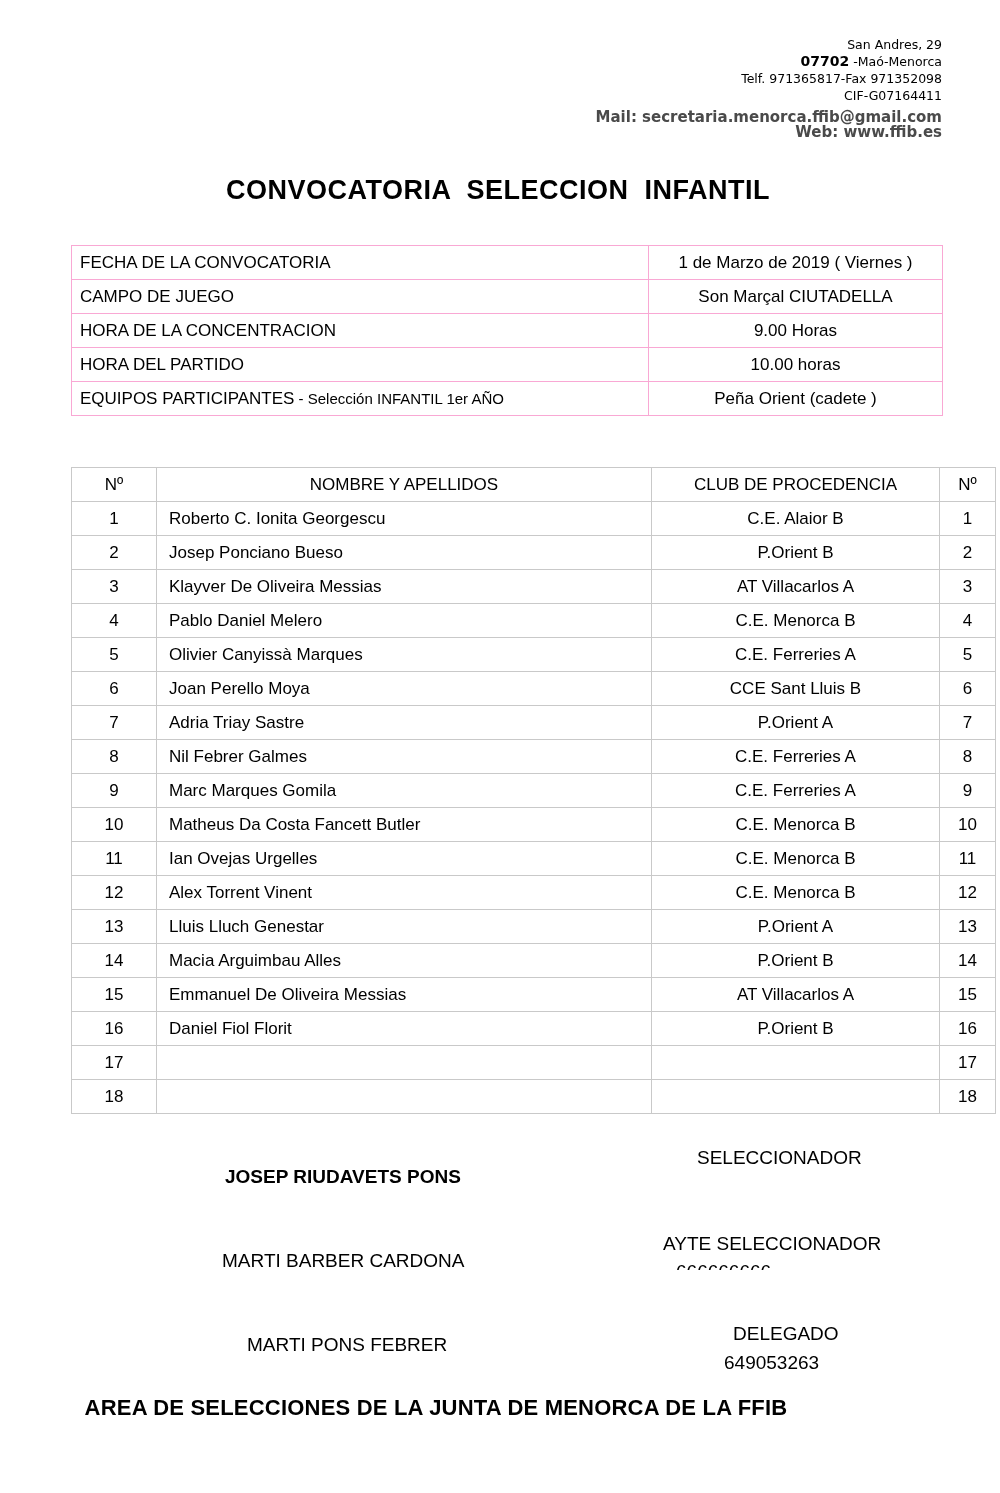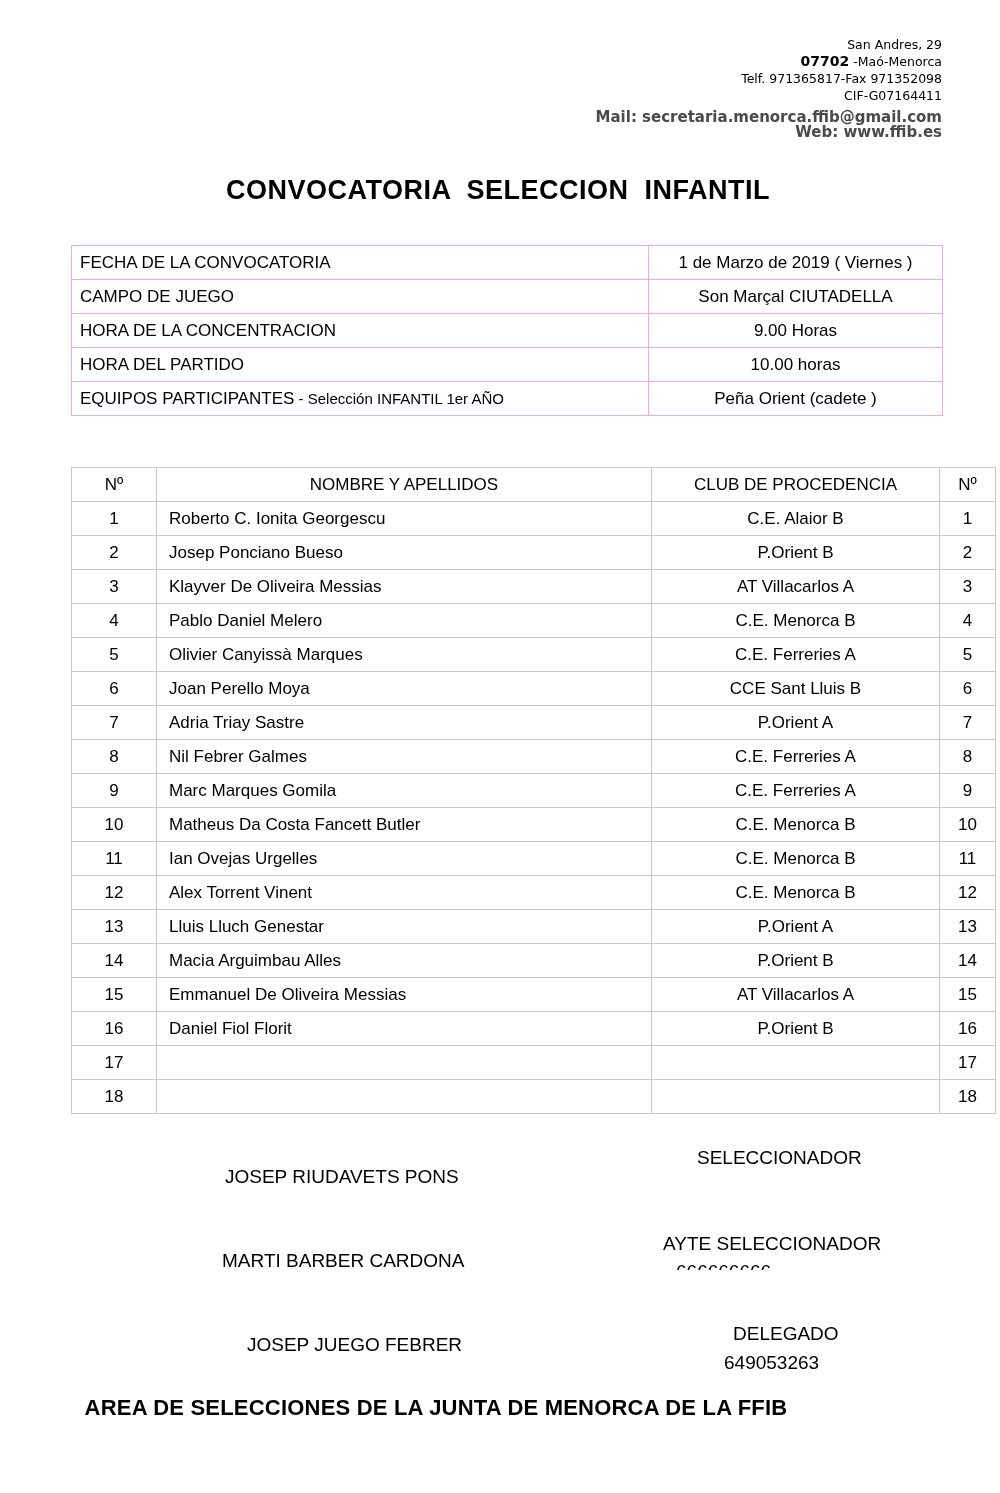--- a/index.html
+++ b/index.html
@@ -175,21 +175,21 @@
     height: 80px;
   }
   .sig-row.r1 { top: 0px; }
   .sig-row.r2 { top: 84px; }
   .sig-row.r3 { top: 168px; }
   .sig-name {
     position: absolute;
     font-size: 19px;
     white-space: nowrap;
   }
-  .sig-name.n1 { left: 225px; top: 26px; }
+  .sig-name.n1 { left: 225px; top: 26px; font-weight: bold; }
   .sig-name.n2 { left: 222px; top: 26px; }
   .sig-name.n3 { left: 247px; top: 26px; }
   .sig-role {
     position: absolute;
     font-size: 19px;
     white-space: nowrap;
   }
   .sig-role.p1 { left: 697px; top: 7px; }
   .sig-role.p2 { left: 663px; top: 9px; }
   .sig-role.p3 { left: 733px; top: 15px; }
@@ -391,19 +391,19 @@
     <div class="sig-role p1">SELECCIONADOR</div>
   </div>
 
   <div class="sig-row r2">
     <div class="sig-name n2">MARTI BARBER CARDONA</div>
     <div class="sig-role p2">AYTE SELECCIONADOR</div>
     <div class="sig-phone ph2">666666666</div>
   </div>
 
   <div class="sig-row r3">
-    <div class="sig-name n3">JOSEP JUEGO FEBRER</div>
+    <div class="sig-name n3">MARTI PONS FEBRER</div>
     <div class="sig-role p3">DELEGADO</div>
     <div class="sig-phone ph3">649053263</div>
   </div>
 </div>
 
 <div class="doc-footer">AREA DE SELECCIONES DE LA JUNTA DE MENORCA DE LA FFIB</div>
 
 </body></html>

